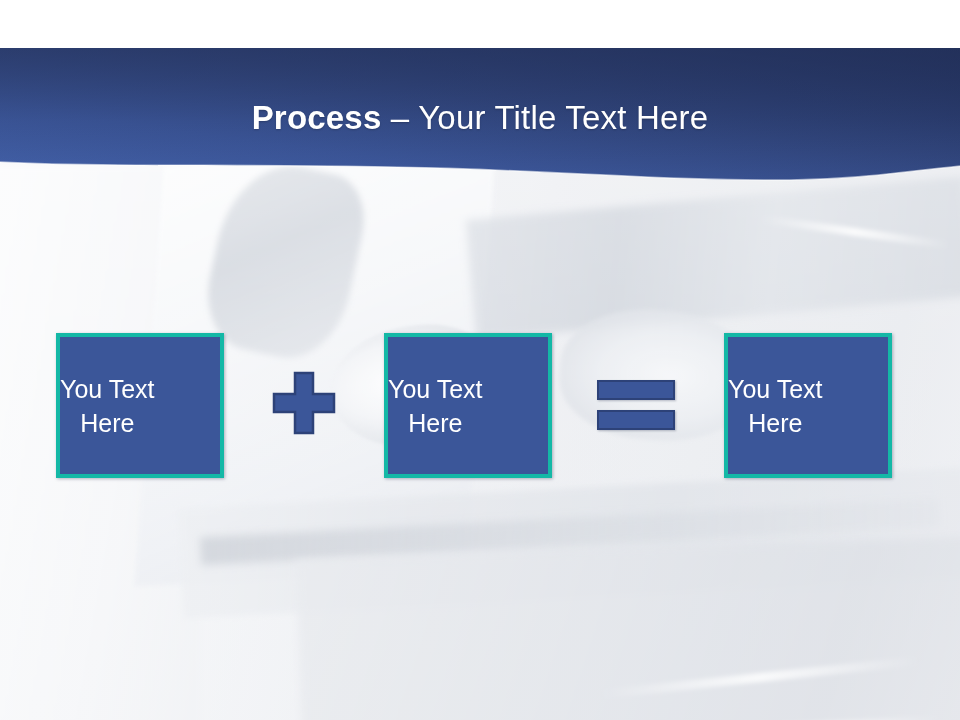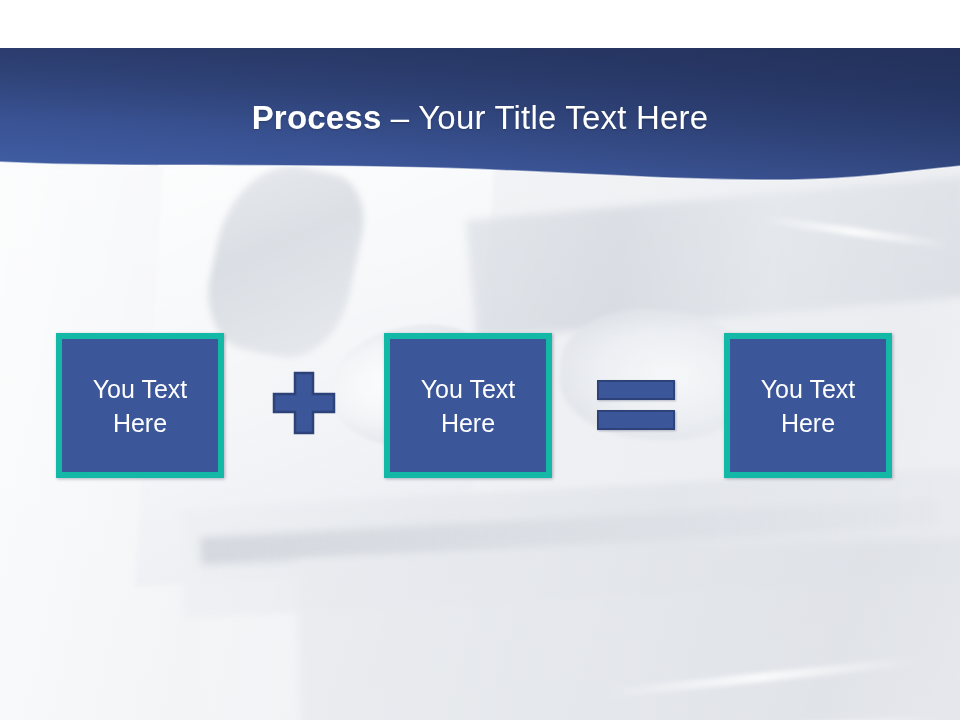--- a/index.html
+++ b/index.html
@@ -160,25 +160,25 @@
   .slide-title .title-rest  { font-weight: normal; }
 
   
   .proc-box {
     position: absolute;
     top: 285px;
     width: 168px;
     height: 145px;
     box-sizing: border-box;
     background: #3b5699;
-    border: 6px solid #14b8a6;
+    border: 4px solid #14b8a6;
     box-shadow: 1px 1px 3px rgba(40,50,80,.35);
     display: flex;
     align-items: center;
-    justify-content: center;
+    justify-content: flex-start;
   }
   .proc-box-text {
     color: #ffffff;
     font-size: 25px;
     line-height: 34px;
     text-align: center;
     white-space: pre-line;
     font-weight: normal;
   }
   #box-1 { left: 56px;  }

